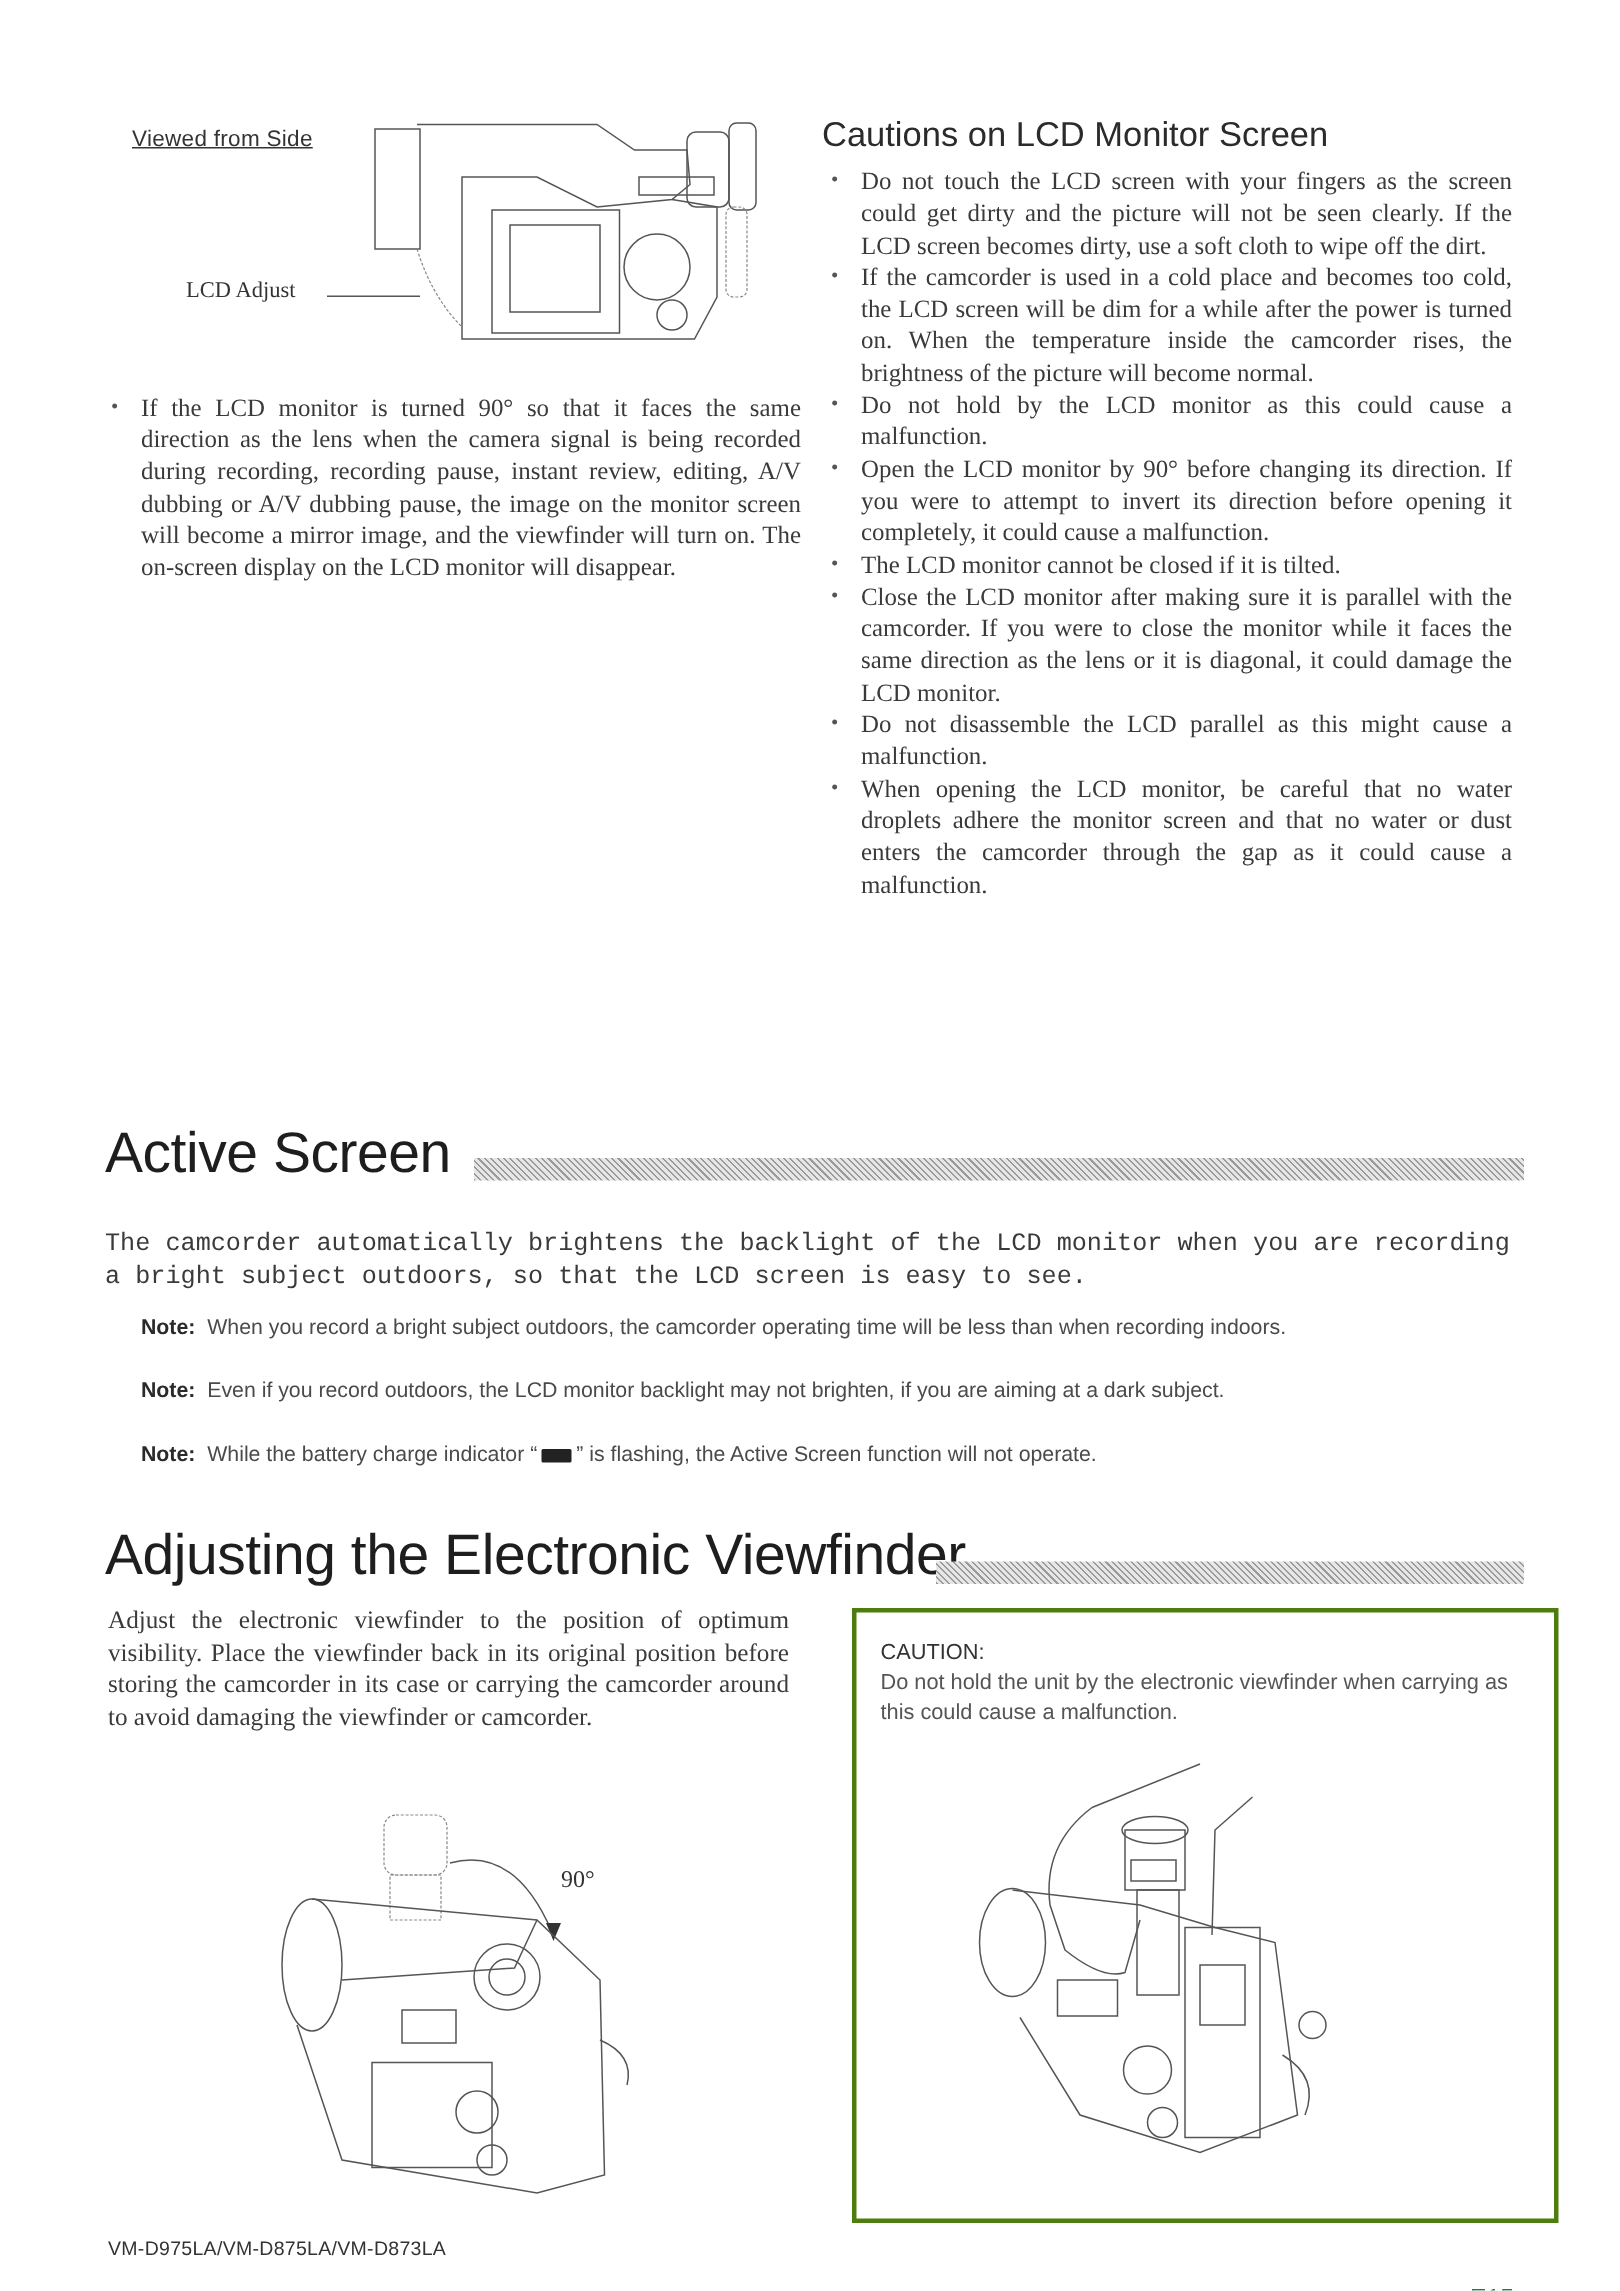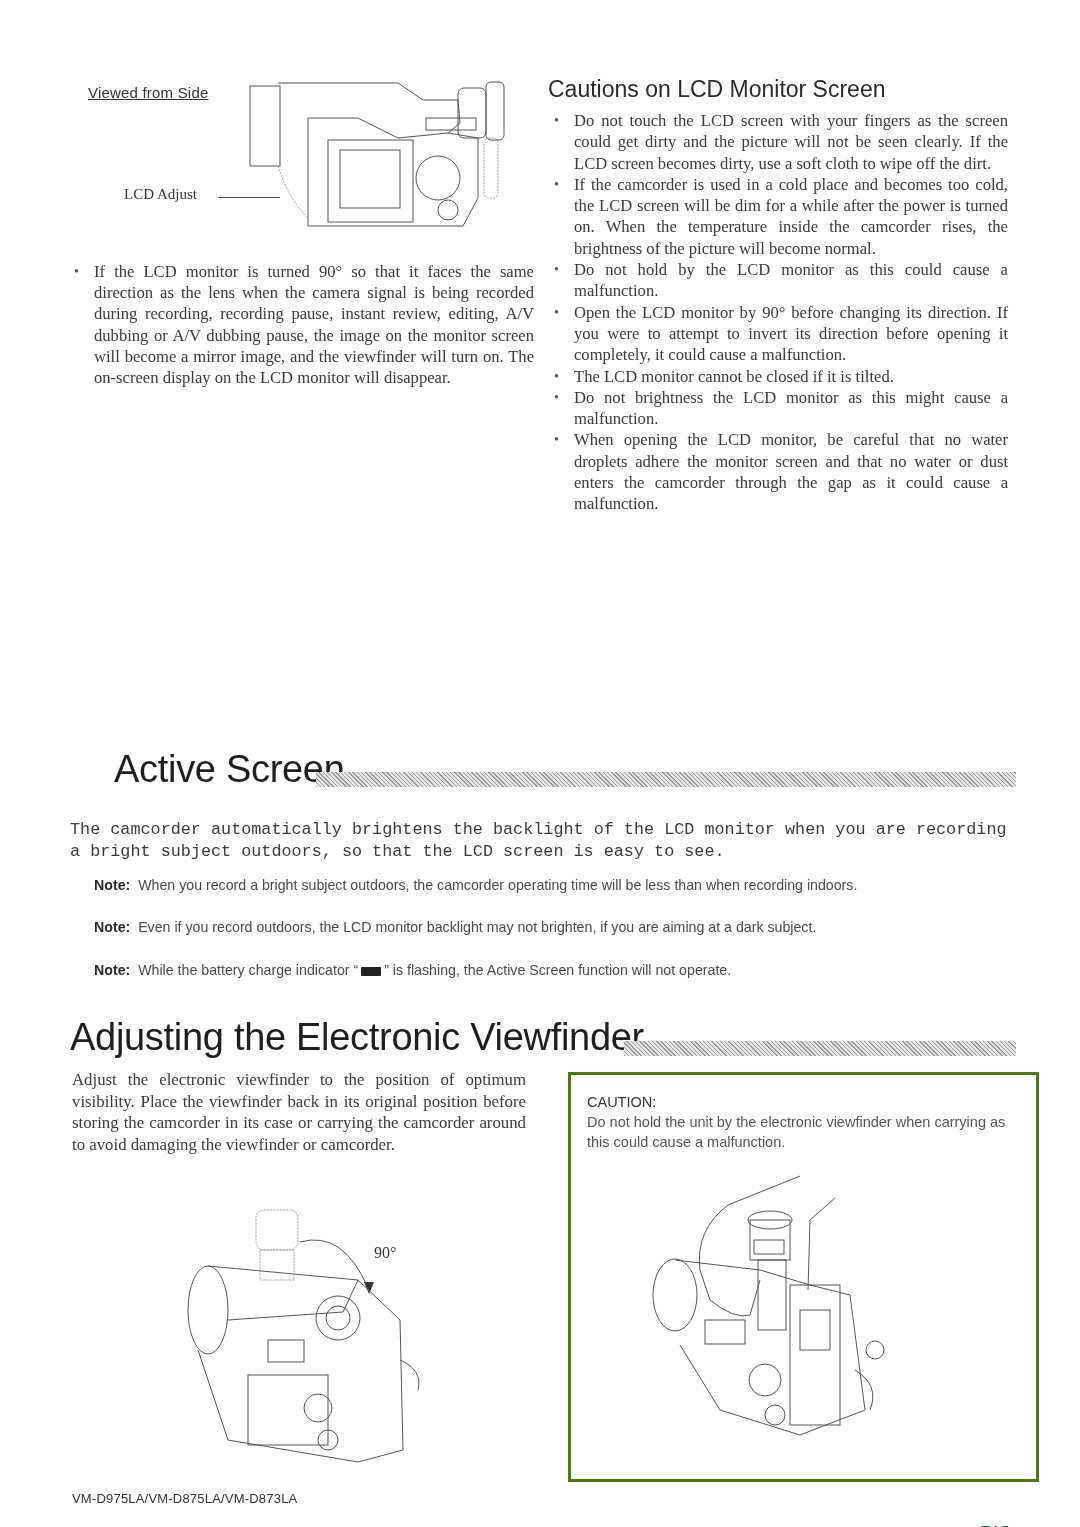--- a/index.html
+++ b/index.html
@@ -18,21 +18,21 @@
   .bullets li::before { content:"\2022"; position:absolute; left:2px; top:0; color:#555; font-size:14px; }
 
   #left-note { left:72px; top:236px; width:462px; font-family:"Liberation Serif", serif; font-size:16.6px; line-height:21.2px; color:#3a3a3a; text-align:justify;margin-top:25px; }
 
   #cautions-title { left:548px; top:76px; font-size:23px; color:#2b2b2b; font-family:"Liberation Sans", sans-serif; }
   #cautions-list { left:552px; top:110px; width:456px; font-family:"Liberation Serif", serif; font-size:16.6px; line-height:21.3px; color:#3a3a3a; text-align:justify; }
 
   .section-head { font-family:"Liberation Sans", sans-serif; font-size:38px; color:#1e1e1e; letter-spacing:-0.3px; }
   .hatch { height:15px; background: repeating-linear-gradient(45deg, #9a9a9a 0 1px, #e6e6e6 1px 3px); }
 
-  #active-title { left:70px; top:748px;margin-left:44px; }
+  #active-title { left:70px; top:748px; }
   #active-hatch { left:316px; top:772px; width:700px; }
   #active-body { left:70px; top:819px; width:944px; font-family:Liberation Mono, monospace; font-size:16.8px; line-height:22px; color:#3a3a3a; }
 
   .note { font-family:"Liberation Sans", sans-serif; font-size:14.2px; line-height:19.2px; color:#4a4a4a; }
   .note b { color:#2a2a2a; font-weight:bold; }
   #note1 { left:94px; top:876px; width:900px; }
   #note2 { left:94px; top:918px; width:900px; }
   #note3 { left:94px; top:961px; width:920px; }
   .batt { display:inline-block; width:20px; height:9px; background:#222; vertical-align:middle; margin:0 3px; border-radius:1px; }
 
@@ -78,21 +78,22 @@
   <li>If the LCD monitor is turned 90° so that it faces the same direction as the lens when the camera signal is being recorded during recording, recording pause, instant review, editing, A/V dubbing or A/V dubbing pause, the image on the monitor screen will become a mirror image, and the viewfinder will turn on.  The on-screen display on the LCD monitor will disappear.</li>
 </ul>
 
 <div class="abs" id="cautions-title">Cautions on LCD Monitor Screen</div>
 <ul class="abs bullets" id="cautions-list">
   <li>Do not touch the LCD screen with your fingers as the screen could get dirty and the picture will not be seen clearly.  If the LCD screen becomes dirty, use a soft cloth to wipe off the dirt.</li>
   <li>If the camcorder is used in a cold place and becomes too cold, the LCD screen will be dim for a while after the power is turned on.  When the temperature inside the camcorder rises, the brightness of the picture will become normal.</li>
   <li>Do not hold by the LCD monitor as this could cause a malfunction.</li>
   <li>Open the LCD monitor by 90° before changing its direction.  If you were to attempt to invert its direction before opening it completely, it could cause a malfunction.</li>
   <li>The LCD monitor cannot be closed if it is tilted.</li>
-  <li>Do not brightness the LCD monitor as this might cause a malfunction.</li>
+  <li>Close the LCD monitor after making sure it is parallel with the camcorder.  If you were to close the monitor while it faces the same direction as the lens or it is diagonal, it could damage the LCD monitor.</li>
+  <li>Do not disassemble the LCD parallel as this might cause a malfunction.</li>
   <li>When opening the LCD monitor, be careful that no water droplets adhere the monitor screen and that no water or dust enters the camcorder through the gap as it could cause a malfunction.</li>
 </ul>
 
 <div class="abs section-head" id="active-title">Active Screen</div>
 <div class="abs hatch" id="active-hatch"></div>
 <div class="abs" id="active-body">The camcorder automatically brightens the backlight of the LCD monitor when you are recording a bright subject outdoors, so that the LCD screen is easy to see.</div>
 
 <div class="abs note" id="note1">
   <b>Note:</b>&nbsp;
   <span>When you record a bright subject outdoors, the camcorder operating time will be less than when recording indoors.</span>

